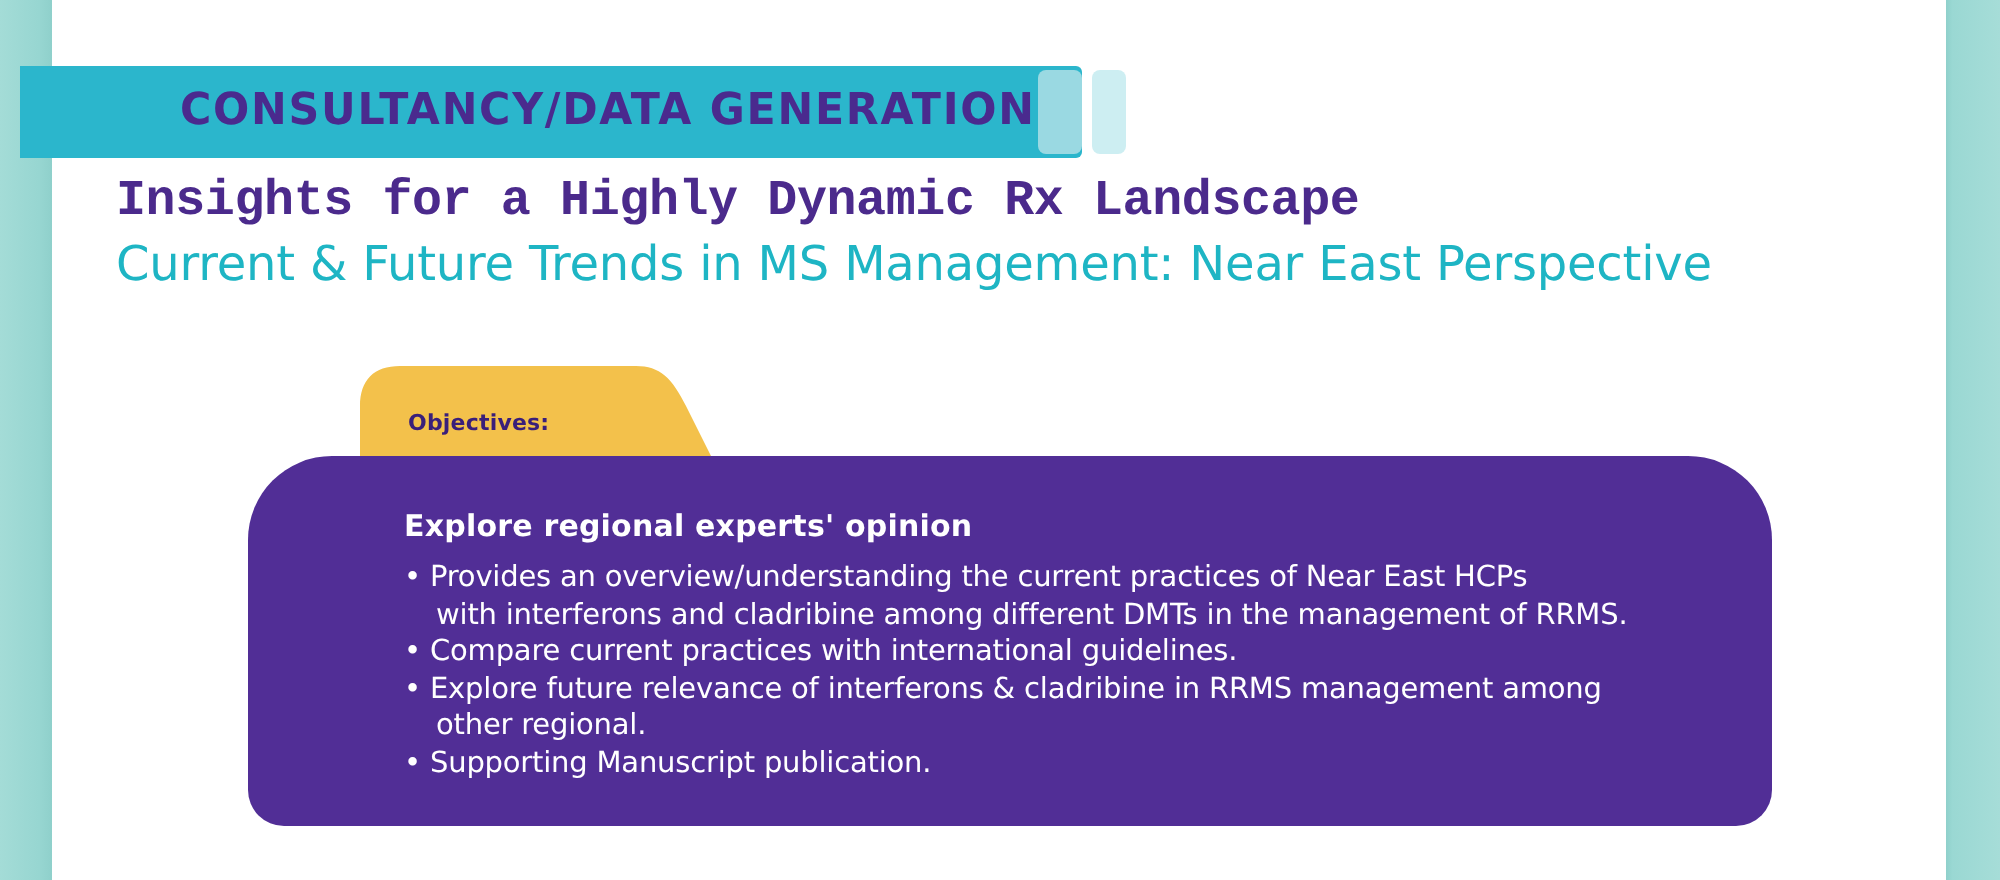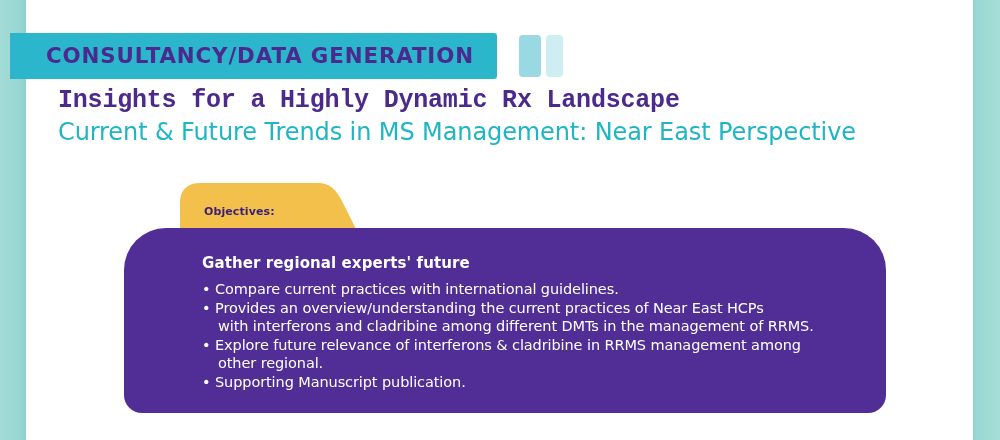--- a/index.html
+++ b/index.html
@@ -47,20 +47,21 @@
     position: absolute;
     left: 10px;
     top: 33px;
     width: 487px;
     height: 46px;
     background: #2bb6cc;
     display: flex;
     align-items: center;
     border-top-right-radius: 3px;
     border-bottom-right-radius: 3px;
+    padding-left: 44px;
   }
   .banner-text {
     margin-left: 36px;
     color: #4a2a8e;
     font-family: "DejaVu Sans", sans-serif;
     font-size: 22px;
     font-weight: 700;
     letter-spacing: 0.9px;
     line-height: 1;
     transform: scaleX(0.97);
@@ -217,31 +218,31 @@
   <div class="obj-tab">
     <svg viewBox="0 0 185 62" xmlns="http://www.w3.org/2000/svg">
       <path d="M0,20 C0,7 7,0 20,0 L138,0 C150,0 156,6 163,20 L179,52 C182,58 184,62 185,62 L0,62 Z" fill="#f3c14b"></path>
     </svg>
     <div class="obj-tab-label">Objectives:</div>
   </div>
 
   <div class="panel">
     <div class="panel-inner">
 
-      <div class="panel-heading">Gather regional experts' future</div>
+      <div class="panel-heading">Explore regional experts' opinion</div>
 
       <ul class="bullet-list">
-        <li class="bullet-item">
-          <span>Compare current practices with international guidelines.</span>
-        </li>
         <li class="bullet-item">
           <span>Provides an overview/understanding the current practices of Near East HCPs</span>
           <span class="cont">with interferons and cladribine among different DMTs in the management of RRMS.</span>
         </li>
         <li class="bullet-item">
+          <span>Compare current practices with international guidelines.</span>
+        </li>
+        <li class="bullet-item">
           <span>Explore future relevance of interferons &amp; cladribine in RRMS management among</span>
           <span class="cont">other regional.</span>
         </li>
         <li class="bullet-item">
           <span>Supporting Manuscript publication.</span>
         </li>
       </ul>
 
     </div>
   </div>

